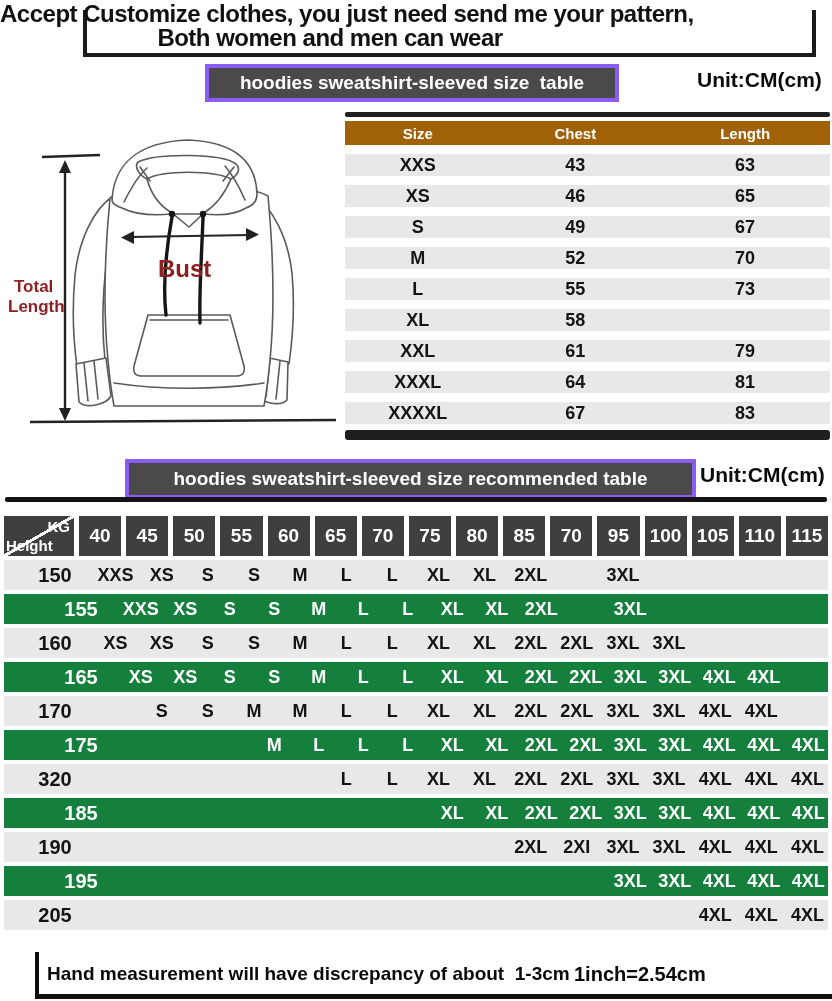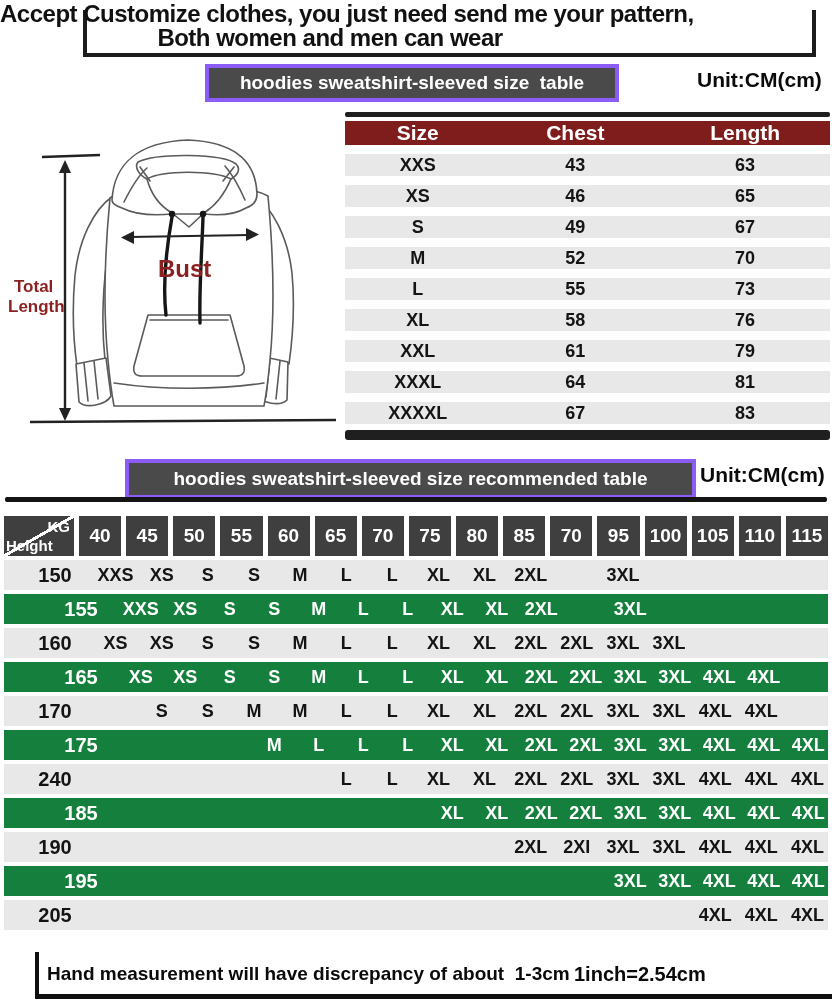--- a/index.html
+++ b/index.html
@@ -20,23 +20,23 @@
   .banner2{top:459px;left:125px;width:563px;height:32px;font-size:19px;}
   .unit{position:absolute;font-weight:bold;color:#0a0a0a;font-size:21px;}
   .unit1{top:68px;left:697px;}
   .unit2{top:463px;left:700px;}
   .divider{position:absolute;top:497px;left:5px;width:822px;height:5px;background:#141414;border-radius:2px;}
   
   .diagram{position:absolute;top:110px;left:0;width:340px;height:340px;}
   
   .table1{position:absolute;top:112px;left:345px;width:485px;}
   .t1-bar-top{height:5px;background:#1f1f1f;border-radius:2px;}
-  .t1-head{margin-top:4px;height:24px;background:#7f1d1d;color:#fff;display:grid;
+  .t1-head{margin-top:4px;height:24px;background:#a16207;color:#fff;display:grid;
     grid-template-columns:30% 35% 35%;align-items:center;text-align:center;
-    font-size:21px;font-weight:bold;}
+    font-size:15px;font-weight:bold;}
   .t1-row{margin-top:9px;height:22px;background:#e8e8e8;display:grid;
     grid-template-columns:30% 35% 35%;align-items:center;text-align:center;
     font-size:18px;font-weight:bold;color:#141414;}
   .t1-bar-bottom{margin-top:6px;height:10px;background:#1f1f1f;border-radius:3px;}
   
   .table2{position:absolute;top:516px;left:4px;width:824px;border-radius:10px;}
   .t2-head{display:grid;grid-template-columns:70px repeat(16,1fr);column-gap:5px;height:40px;}
   .t2-hcell{background:#3f3f3f;color:#fff;font-weight:bold;font-size:19px;
     display:flex;align-items:center;justify-content:center;}
   .t2-corner{position:relative;background:
@@ -143,21 +143,20 @@
         <div>70</div>
       </div>
       <div class="t1-row">
         <div>L</div>
         <div>55</div>
         <div>73</div>
       </div>
       <div class="t1-row">
         <div>XL</div>
         <div>58</div>
-        <div>76</div>
       </div>
       <div class="t1-row">
         <div>XXL</div>
         <div>61</div>
         <div>79</div>
       </div>
       <div class="t1-row">
         <div>XXXL</div>
         <div>64</div>
         <div>81</div>
@@ -307,21 +306,21 @@
         <div class="t2-cell">XL</div>
         <div class="t2-cell">2XL</div>
         <div class="t2-cell">2XL</div>
         <div class="t2-cell">3XL</div>
         <div class="t2-cell">3XL</div>
         <div class="t2-cell">4XL</div>
         <div class="t2-cell">4XL</div>
         <div class="t2-cell">4XL</div>
       </div>
       <div class="t2-row light">
-        <div class="t2-label">240</div>
+        <div class="t2-label">320</div>
         <div class="t2-cell"></div>
         <div class="t2-cell"></div>
         <div class="t2-cell"></div>
         <div class="t2-cell"></div>
         <div class="t2-cell"></div>
         <div class="t2-cell">L</div>
         <div class="t2-cell">L</div>
         <div class="t2-cell">XL</div>
         <div class="t2-cell">XL</div>
         <div class="t2-cell">2XL</div>

